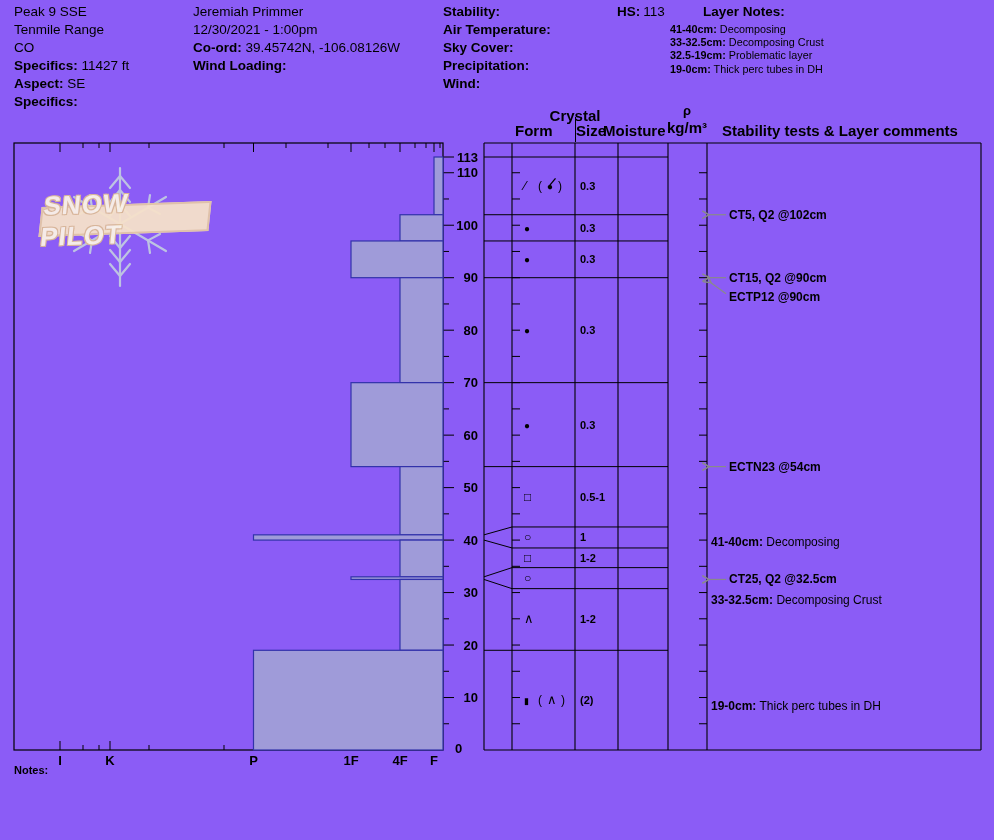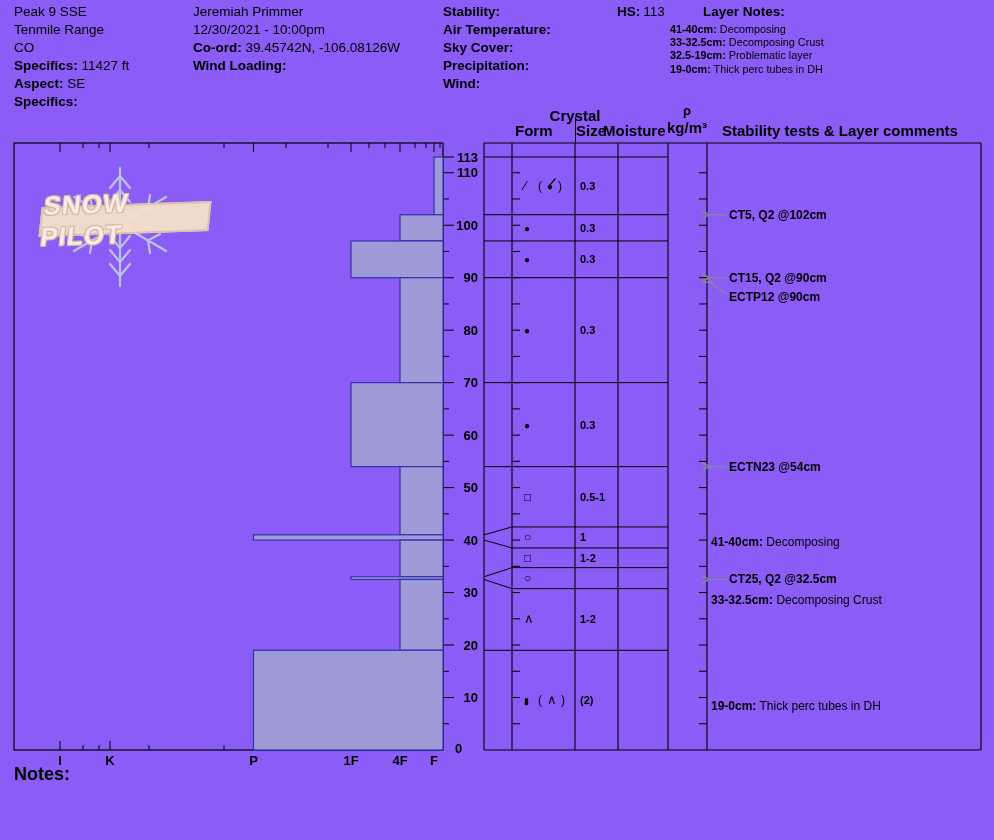--- a/index.html
+++ b/index.html
@@ -4,21 +4,21 @@
 <style>
   html,body{margin:0;padding:0;background:#fff;}
   .page{position:relative;width:994px;height:840px;background:#8b5cf6;overflow:hidden;
         font-family:"Liberation Sans",sans-serif;color:#000;}
   .abs{position:absolute;}
   .hline{font-size:13.5px;line-height:18px;white-space:nowrap;}
   .hline b{font-weight:bold;}
   .colhdr{position:absolute;font-weight:bold;font-size:15px;white-space:nowrap;}
   .lnotes{font-size:10.8px;line-height:13.2px;white-space:nowrap;}
   .lnotes b{font-weight:bold;}
-  .notes{font-size:18px;font-weight:bold;}
+  .notes{font-size:11px;font-weight:bold;}
   svg{position:absolute;left:0;top:0;font-family:"Liberation Sans",sans-serif;}
   
   .logo{position:absolute;left:38px;top:162px;width:176px;height:140px;}
   .banner{position:absolute;left:2px;top:42px;width:166px;height:26px;
           border:2px solid #e4c7a6;background:#f6e1ca;opacity:.95;
           transform:rotate(-2deg) skewX(-8deg);
           display:flex;align-items:center;justify-content:center;}
   .banner span{font-size:26px;font-weight:bold;letter-spacing:1px;color:#fbf3e8;
           text-shadow:-1px -1px 0 #dcba96,1px -1px 0 #dcba96,-1px 1px 0 #dcba96,1px 1px 0 #dcba96;}
 </style>
@@ -31,21 +31,21 @@
     <div>Peak 9 SSE</div>
     <div>Tenmile Range</div>
     <div>CO</div>
     <div><b>Specifics:</b> <span>11427 ft</span></div>
     <div><b>Aspect:</b> <span>SE</span></div>
     <div><b>Specifics:</b></div>
   </div>
 
   <div class="hline abs" style="left:193px;top:3px">
     <div>Jeremiah Primmer</div>
-    <div>12/30/2021 - 10:00pm</div>
+    <div>12/30/2021 - 1:00pm</div>
     <div><b>Co-ord:</b> <span>39.45742N, -106.08126W</span></div>
     <div><b>Wind Loading:</b></div>
   </div>
 
   <div class="hline abs" style="left:443px;top:3px">
     <div><b>Stability:</b></div>
     <div><b>Air Temperature:</b></div>
     <div><b>Sky Cover:</b></div>
     <div><b>Precipitation:</b></div>
     <div><b>Wind:</b></div>

